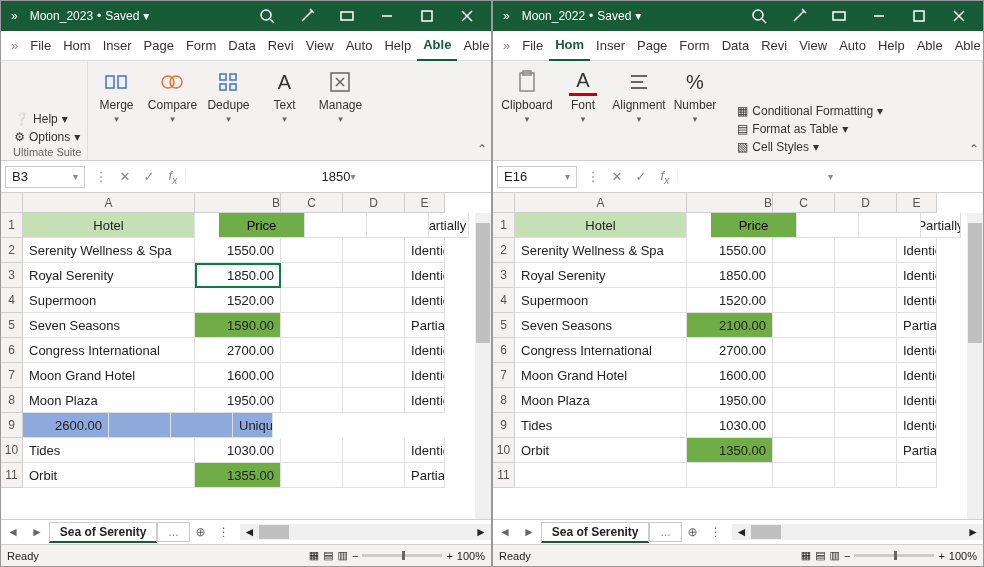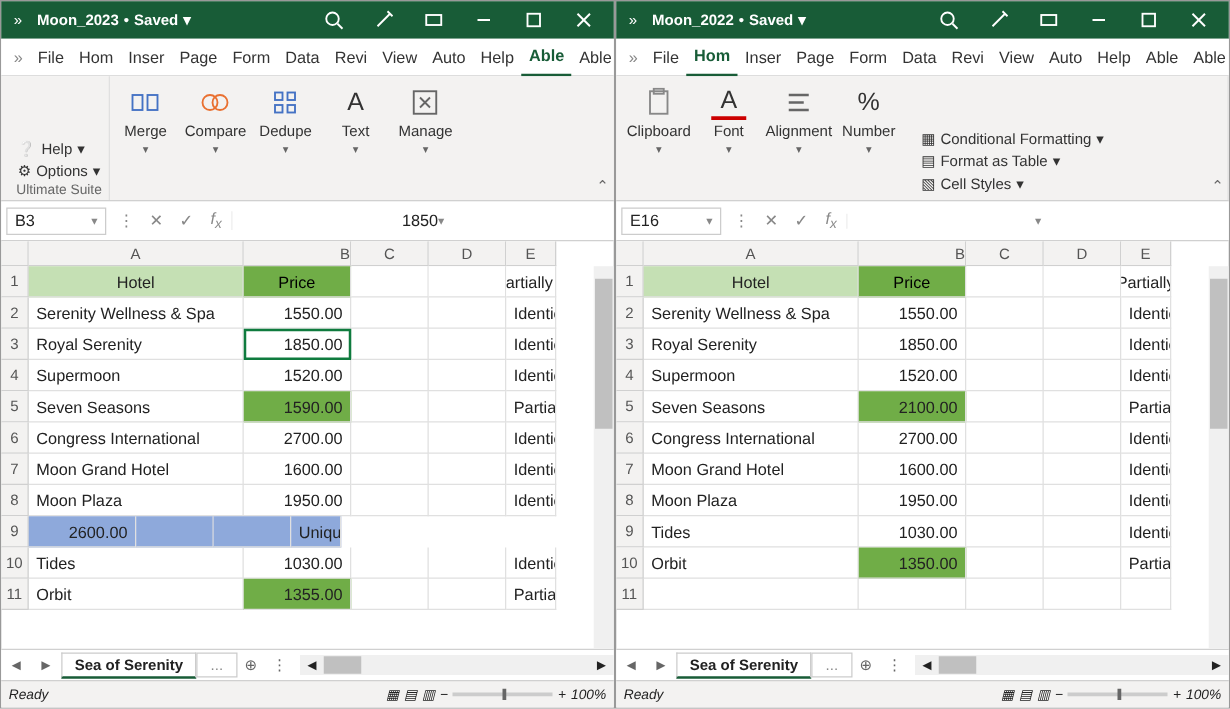--- a/index.html
+++ b/index.html
@@ -1,20 +1,20 @@
 <!DOCTYPE html>
 <html><head>
 <meta charset="utf-8">
 <style>
 * { margin: 0; padding: 0; box-sizing: border-box; }
 body { font-family: "Segoe UI", Arial, sans-serif; font-size: 12px; background: #fff; color: #222; width: 984px; height: 567px; overflow: hidden; display: flex; }
 .pane { width: 492px; height: 567px; display: flex; flex-direction: column; border: 1px solid #999; }
 .titlebar { height: 30px; background: #185c37; color: #fff; display: flex; align-items: center; padding: 0 4px; font-size: 12px; }
 .titlebar .chev { padding: 0 6px; }
-.titlebar .title { padding: 0 6px; color: #fff; display: flex; align-items: center; gap: 4px; font-weight: bold; }
+.titlebar .title { padding: 0 6px; color: #fff; display: flex; align-items: center; gap: 4px; }
 .titlebar .spacer { flex: 1; }
 .titlebar .tb-btn { width: 40px; height: 30px; display: flex; align-items: center; justify-content: center; color: #fff; }
 .titlebar svg { stroke: #fff; fill: none; stroke-width: 1.5; }
 .ribbon-tabs { height: 30px; background: #fff; border-bottom: 1px solid #ddd; display: flex; align-items: center; padding-left: 4px; font-size: 13px; color: #333; }
 .ribbon-tabs .chev { padding: 0 6px; color: #888; }
 .ribbon-tabs .tab { padding: 0 6px; height: 30px; display: flex; align-items: center; cursor: pointer; }
 .ribbon-tabs .tab.active { border-bottom: 2px solid #185c37; color: #185c37; font-weight: 600; padding-bottom: 0; }
 .ribbon-body { height: 100px; background: #f3f2f1; border-bottom: 1px solid #d0d0d0; display: flex; position: relative; padding-left: 6px; }
 .rb-group { display: flex; flex-direction: column; justify-content: flex-end; align-items: center; border-right: 1px solid #e0e0e0; padding: 4px 6px 2px; }
 .rb-group .gname { font-size: 11px; color: #666; margin-top: 2px; }
@@ -35,29 +35,29 @@
 .ch { border-right: 1px solid #d0d0d0; border-bottom: 1px solid #d0d0d0; background: #f3f2f1; display: flex; align-items: center; justify-content: center; font-size: 12px; color: #555; }
 .row { display: flex; height: 25px; }
 .rn { width: 22px; background: #f3f2f1; border-right: 1px solid #d0d0d0; border-bottom: 1px solid #d0d0d0; display: flex; align-items: center; justify-content: center; font-size: 12px; color: #555; }
 .cell { border-right: 1px solid #e0e0e0; border-bottom: 1px solid #e0e0e0; display: flex; align-items: center; padding: 0 6px; font-size: 13px; overflow: hidden; white-space: nowrap; }
 .cA { width: 172px; }
 .cB { width: 86px; justify-content: flex-end; }
 .cC { width: 62px; }
 .cD { width: 62px; }
 .cE { width: 50px; }
 .hdr-row .cell { background: #c5e0b4; font-weight: 400; justify-content: center; }
-.hdr-row .cB { background: #70ad47; color: #000; }
+.hdr-row .cB { background: #70ad47; color: #000; margin-left: 24px; }
 .green-cell { background: #70ad47 !important; }
 .blue-row .cell { background: #8ea9db !important; }
 .sel-cell { outline: 2px solid #0f7b3e; outline-offset: -2px; }
 .sheet-tabs { height: 25px; background: #fff; border-top: 1px solid #d0d0d0; display: flex; align-items: center; font-size: 12px; }
 .sheet-tabs .nav { padding: 0 6px; color: #666; }
 .sheet-tab { padding: 2px 10px; border: 1px solid #ccc; background: #fff; font-weight: 600; border-bottom: 2px solid #185c37; }
 .sheet-tab.inactive { font-weight: 400; border-bottom: 1px solid #ccc; color: #888; }
-.status-bar { height: 22px; background: #f3f2f1; border-top: 1px solid #d0d0d0; display: flex; align-items: center; font-size: 11px; padding: 0 6px; justify-content: space-between; font-style: italic; }
+.status-bar { height: 22px; background: #f3f2f1; border-top: 1px solid #d0d0d0; display: flex; align-items: center; font-size: 11px; padding: 0 6px; justify-content: space-between; }
 .status-bar .views { display: flex; gap: 4px; align-items: center; }
 .status-bar .slider { width: 80px; height: 3px; background: #ccc; position: relative; }
 .status-bar .slider::after { content: ''; position: absolute; left: 50%; top: -3px; width: 3px; height: 9px; background: #666; }
 .scrollbar-v { position: absolute; right: 0; top: 20px; bottom: 0; width: 16px; background: #f0f0f0; }
 .scrollbar-v .thumb { position: absolute; top: 10px; width: 14px; left: 1px; height: 120px; background: #c0c0c0; }
 .scrollbar-h { display: flex; align-items:center; flex:1; height:16px; background:#f0f0f0; margin-left:4px; }
 svg.ic16 { width:16px; height:16px; }
 </style>
 </head>
 <body>

